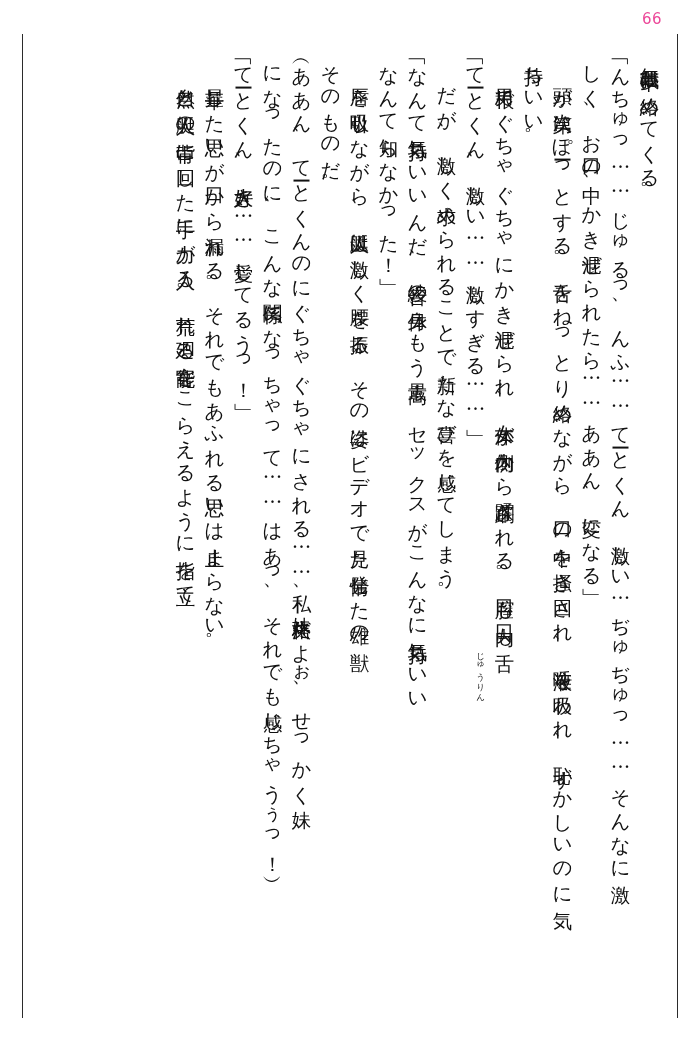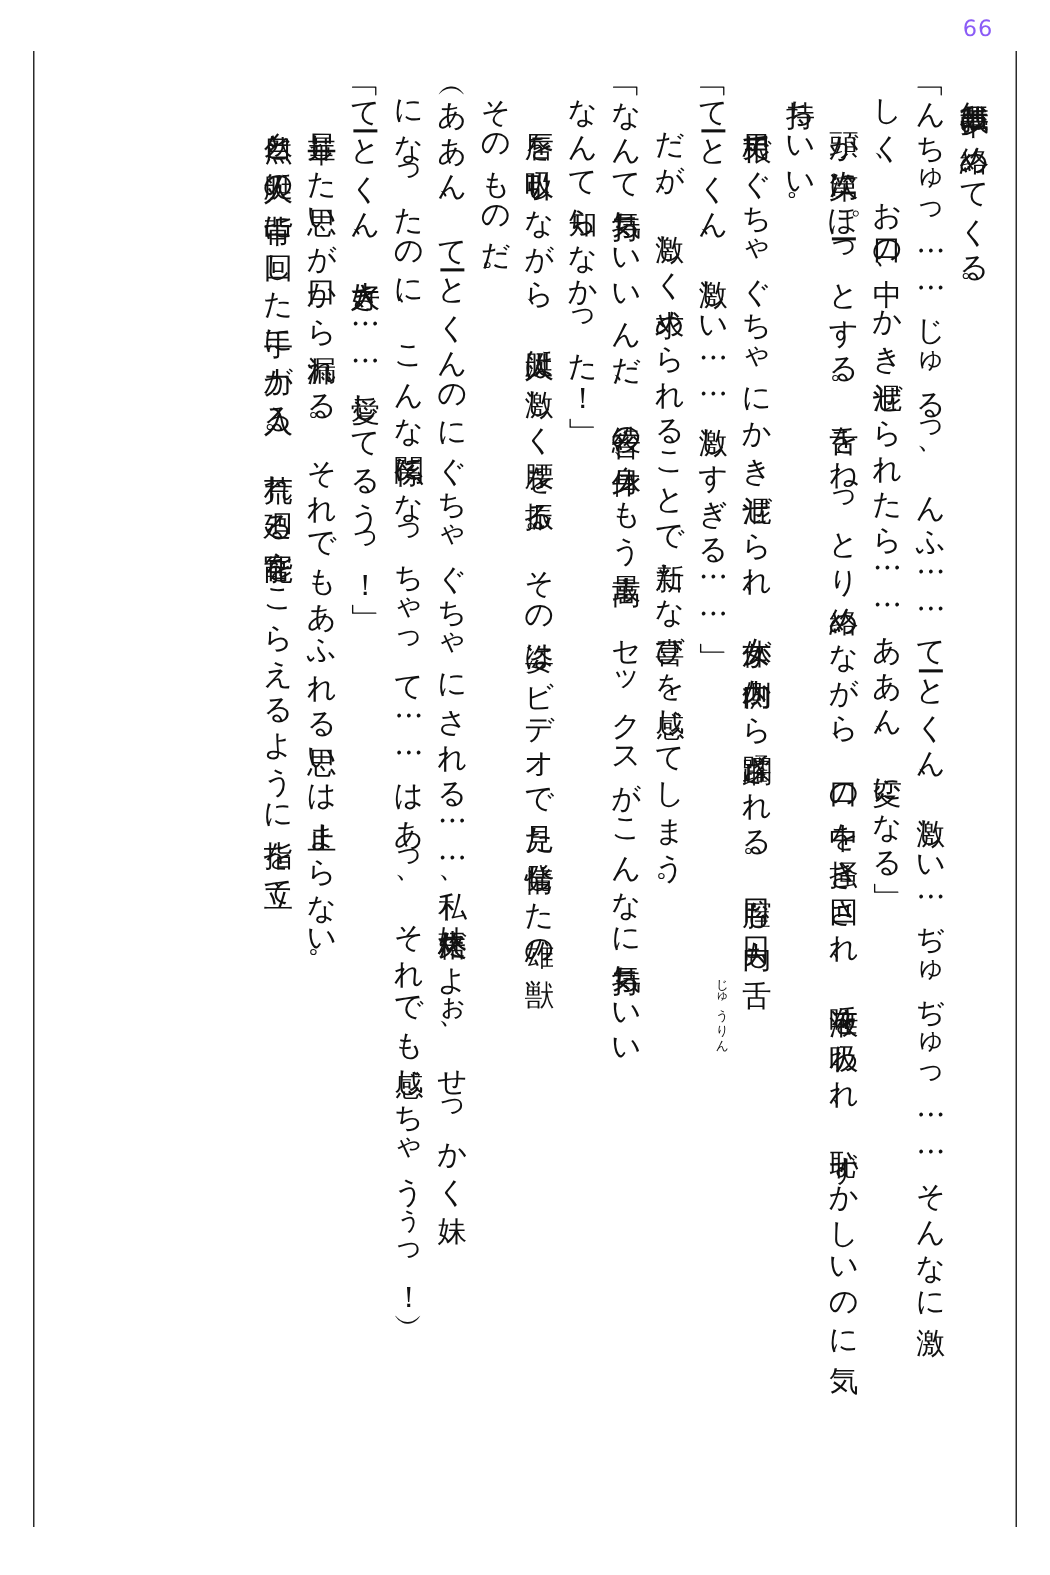--- a/index.html
+++ b/index.html
@@ -15,21 +15,21 @@
     overflow: hidden;
     font-family: "DejaVu Serif", "Liberation Serif", serif;
     color: #111111;
   }
   .page-number {
     position: absolute;
     top: 10px;
     right: 38px;
     font-size: 15px;
     font-family: "DejaVu Sans", "Liberation Sans", sans-serif;
-    color: #8b5cf6;
+    color: #ec4899;
     letter-spacing: 0.5px;
   }
   .frame {
     position: absolute;
     left: 22px;
     top: 34px;
     width: 656px;
     height: 984px;
     border-left: 1px solid #2b2b2b;
     border-right: 1px solid #2b2b2b;

